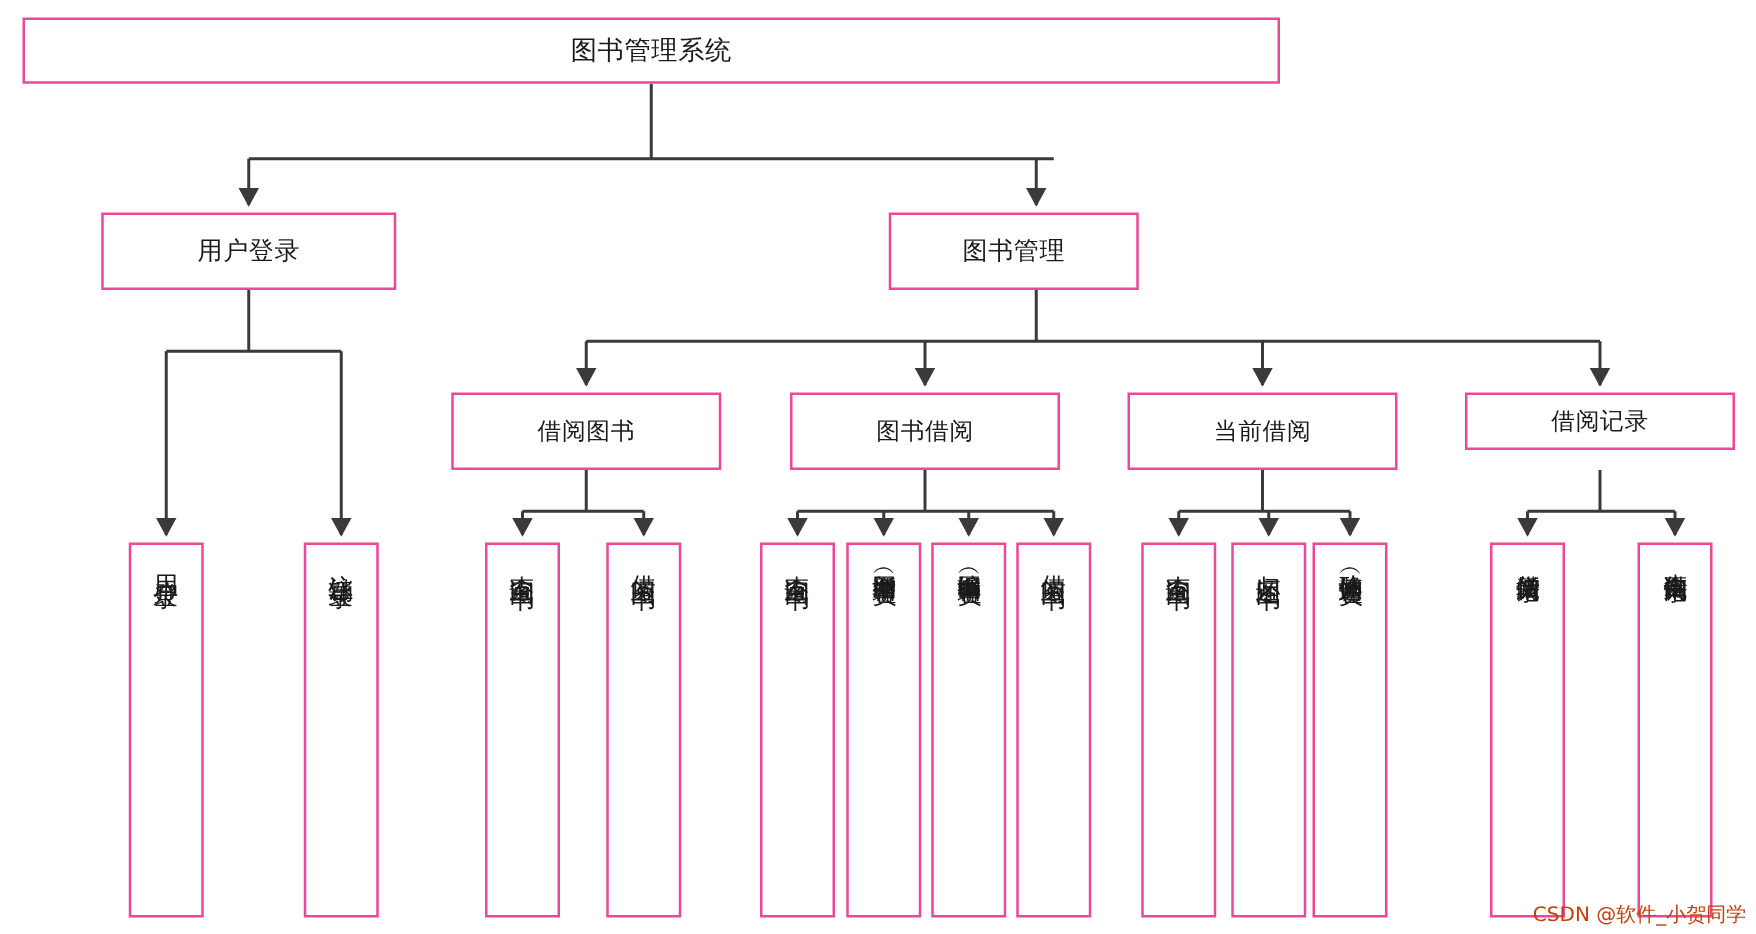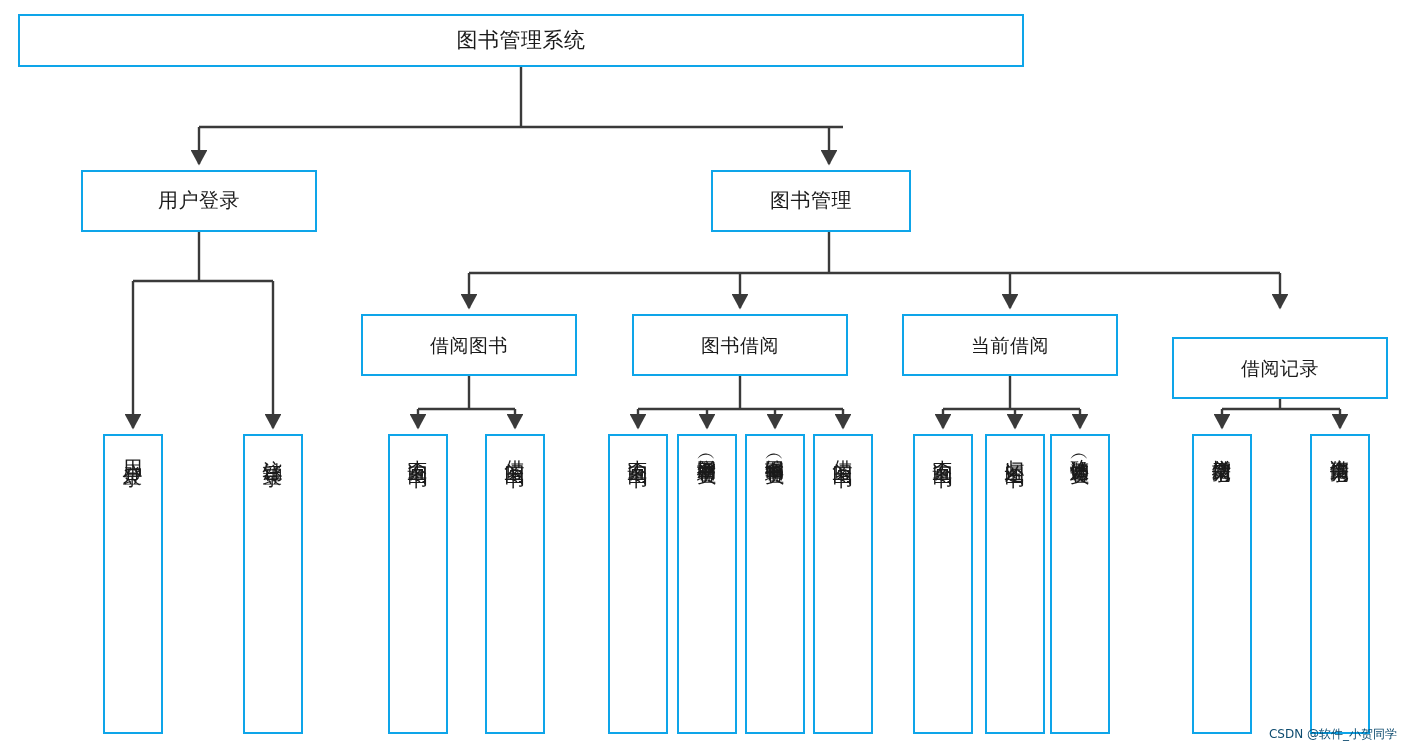--- a/index.html
+++ b/index.html
@@ -23,21 +23,21 @@
     left: 0;
     top: 0;
     width: 1405px;
     height: 747px;
     pointer-events: none;
   }
   .node {
     position: absolute;
     box-sizing: border-box;
     background: #ffffff;
-    border: 2px solid #0ea5e9;
+    border: 2px solid #ec4899;
     display: flex;
     align-items: center;
     justify-content: center;
     text-align: center;
     color: #1a1a1a;
     z-index: 2;
   }
   .node .lbl {
     display: block;
     line-height: 1.08;
@@ -61,22 +61,22 @@
   .node.root .lbl { font-size: 21px; }
   .node.lvl2 .lbl { font-size: 20px; }
   .node.lvl3 .lbl { font-size: 19px; }
   .node.v .lbl { font-size: 20px; }
   .node.v.tall .lbl { font-size: 19px; letter-spacing: 1px; }
 
   #watermark {
     position: absolute;
     right: 8px;
     bottom: 4px;
-    font-size: 12px;
-    color: #0c4a6e;
+    font-size: 16px;
+    color: #c2410c;
     z-index: 5;
     white-space: nowrap;
     font-family: "DejaVu Sans", "Liberation Sans", sans-serif;
   }
 </style>
 </head>
 <body>
 
 <div id="canvas">
 
@@ -146,21 +146,21 @@
 
   <div class="node h lvl3" style="left: 361px; top: 314px; width: 216px; height: 62px;">
     <span class="lbl">借阅图书</span>
   </div>
   <div class="node h lvl3" style="left: 632px; top: 314px; width: 216px; height: 62px;">
     <span class="lbl">图书借阅</span>
   </div>
   <div class="node h lvl3" style="left: 902px; top: 314px; width: 216px; height: 62px;">
     <span class="lbl">当前借阅</span>
   </div>
-  <div class="node h lvl3" style="left: 1172px; top: 314px; width: 216px; height: 62px; margin-top: 23px;">
+  <div class="node h lvl3" style="left: 1172px; top: 314px; width: 216px; height: 46px;">
     <span class="lbl">借阅记录</span>
   </div>
 
   <div class="node v" style="left: 103px; top: 434px; width: 60px; height: 300px;">
     <span class="lbl">用户登录</span>
   </div>
   <div class="node v" style="left: 243px; top: 434px; width: 60px; height: 300px;">
     <span class="lbl">注销登录</span>
   </div>
   <div class="node v" style="left: 388px; top: 434px; width: 60px; height: 300px;">

